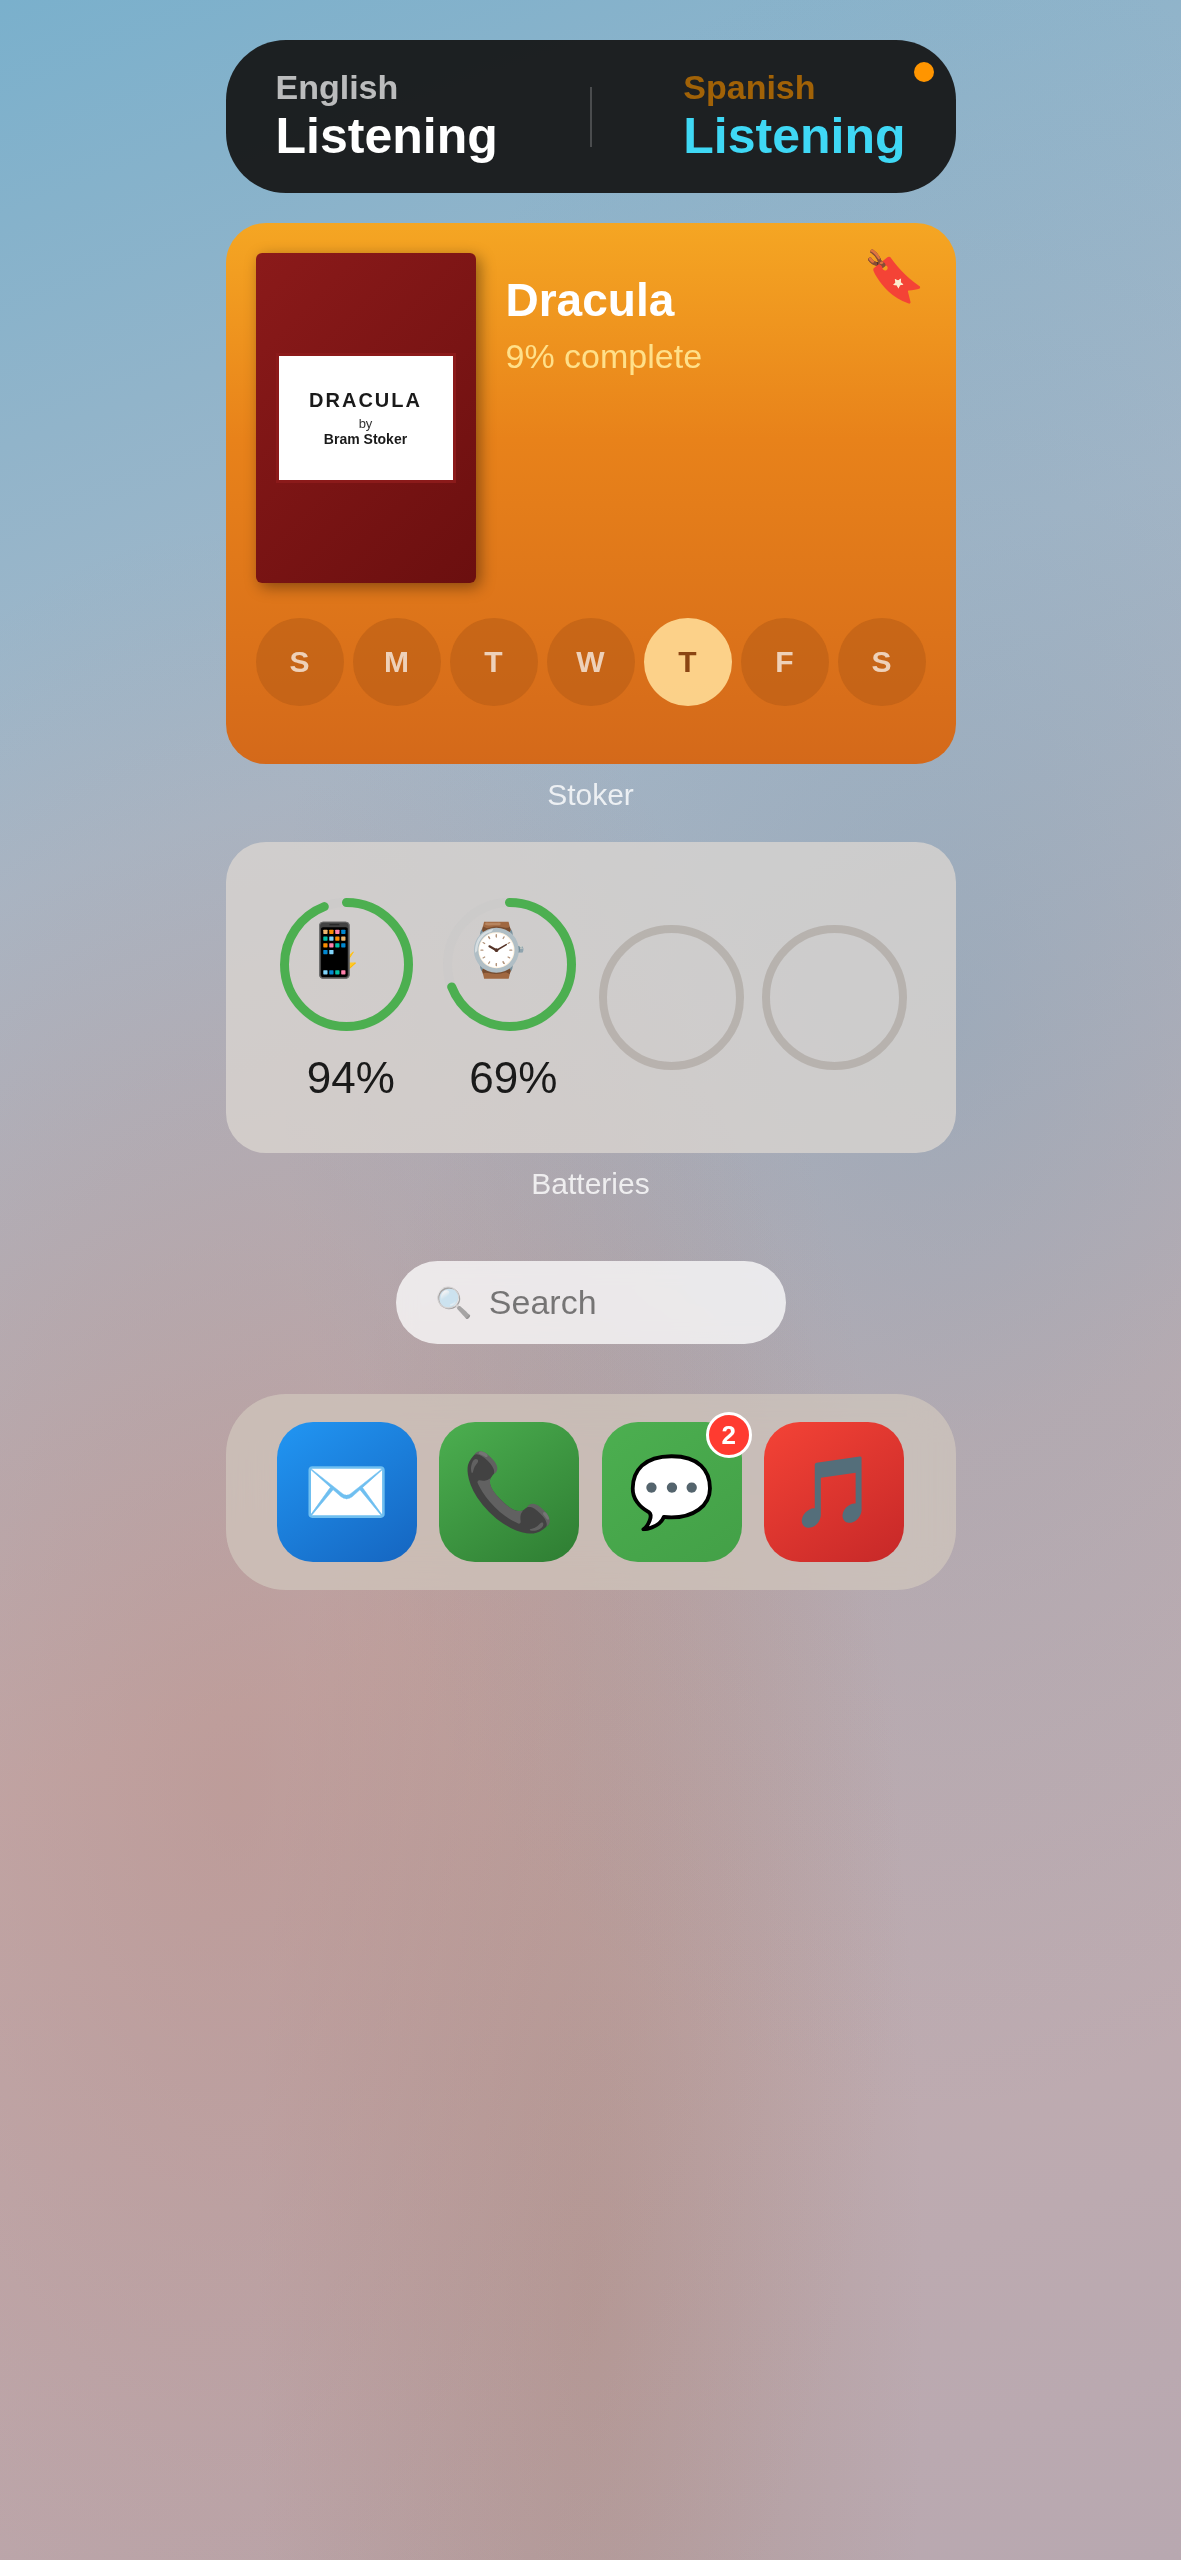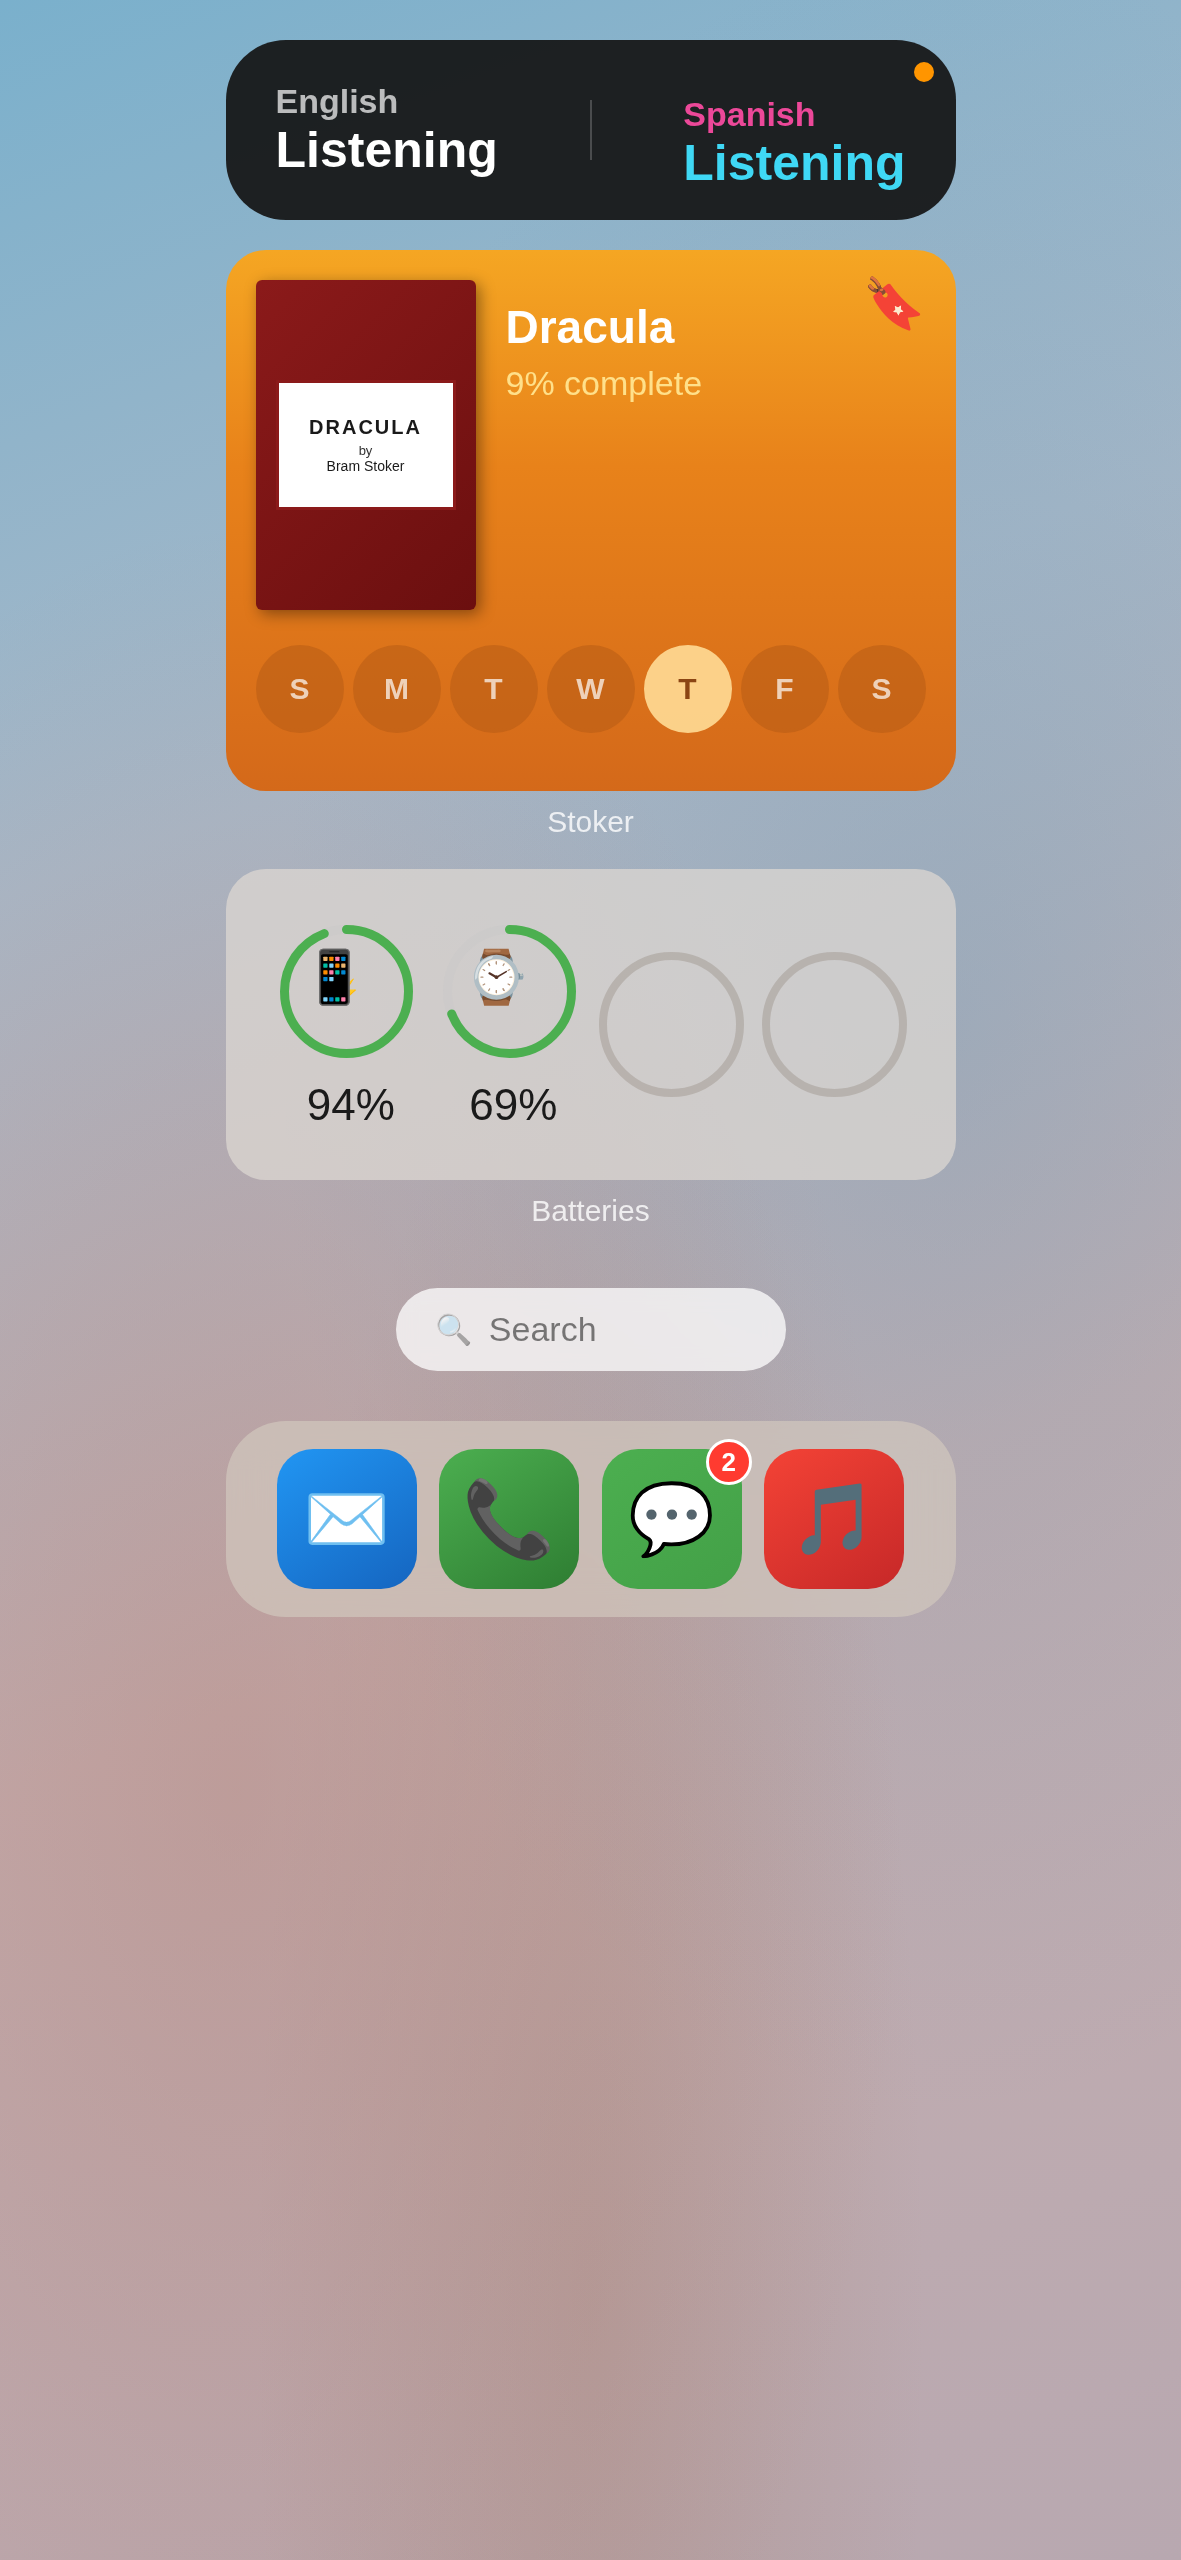--- a/index.html
+++ b/index.html
@@ -61,22 +61,21 @@
       font-size: 50px;
       font-weight: 700;
       color: white;
     }
 
     .language-mode.spanish {
       color: #3fd8f5;
     }
 
     .language-label.spanish-label {
-      color: #ec4899;
-      margin-top: 27px;
+      color: #a16207;
     }
 
     .divider-line {
       width: 2px;
       height: 60px;
       background: rgba(255,255,255,0.2);
     }
 
     .orange-dot {
       position: absolute;
@@ -149,21 +148,21 @@
 
     .book-by {
       font-size: 13px;
       color: #333;
       margin-top: 4px;
     }
 
     .book-author {
       font-size: 14px;
       color: #1a1a1a;
-      font-weight: 400;
+      font-weight: 700;
     }
 
     .book-info {
       display: flex;
       flex-direction: column;
       justify-content: flex-start;
       padding-top: 20px;
     }
 
     .book-name {

